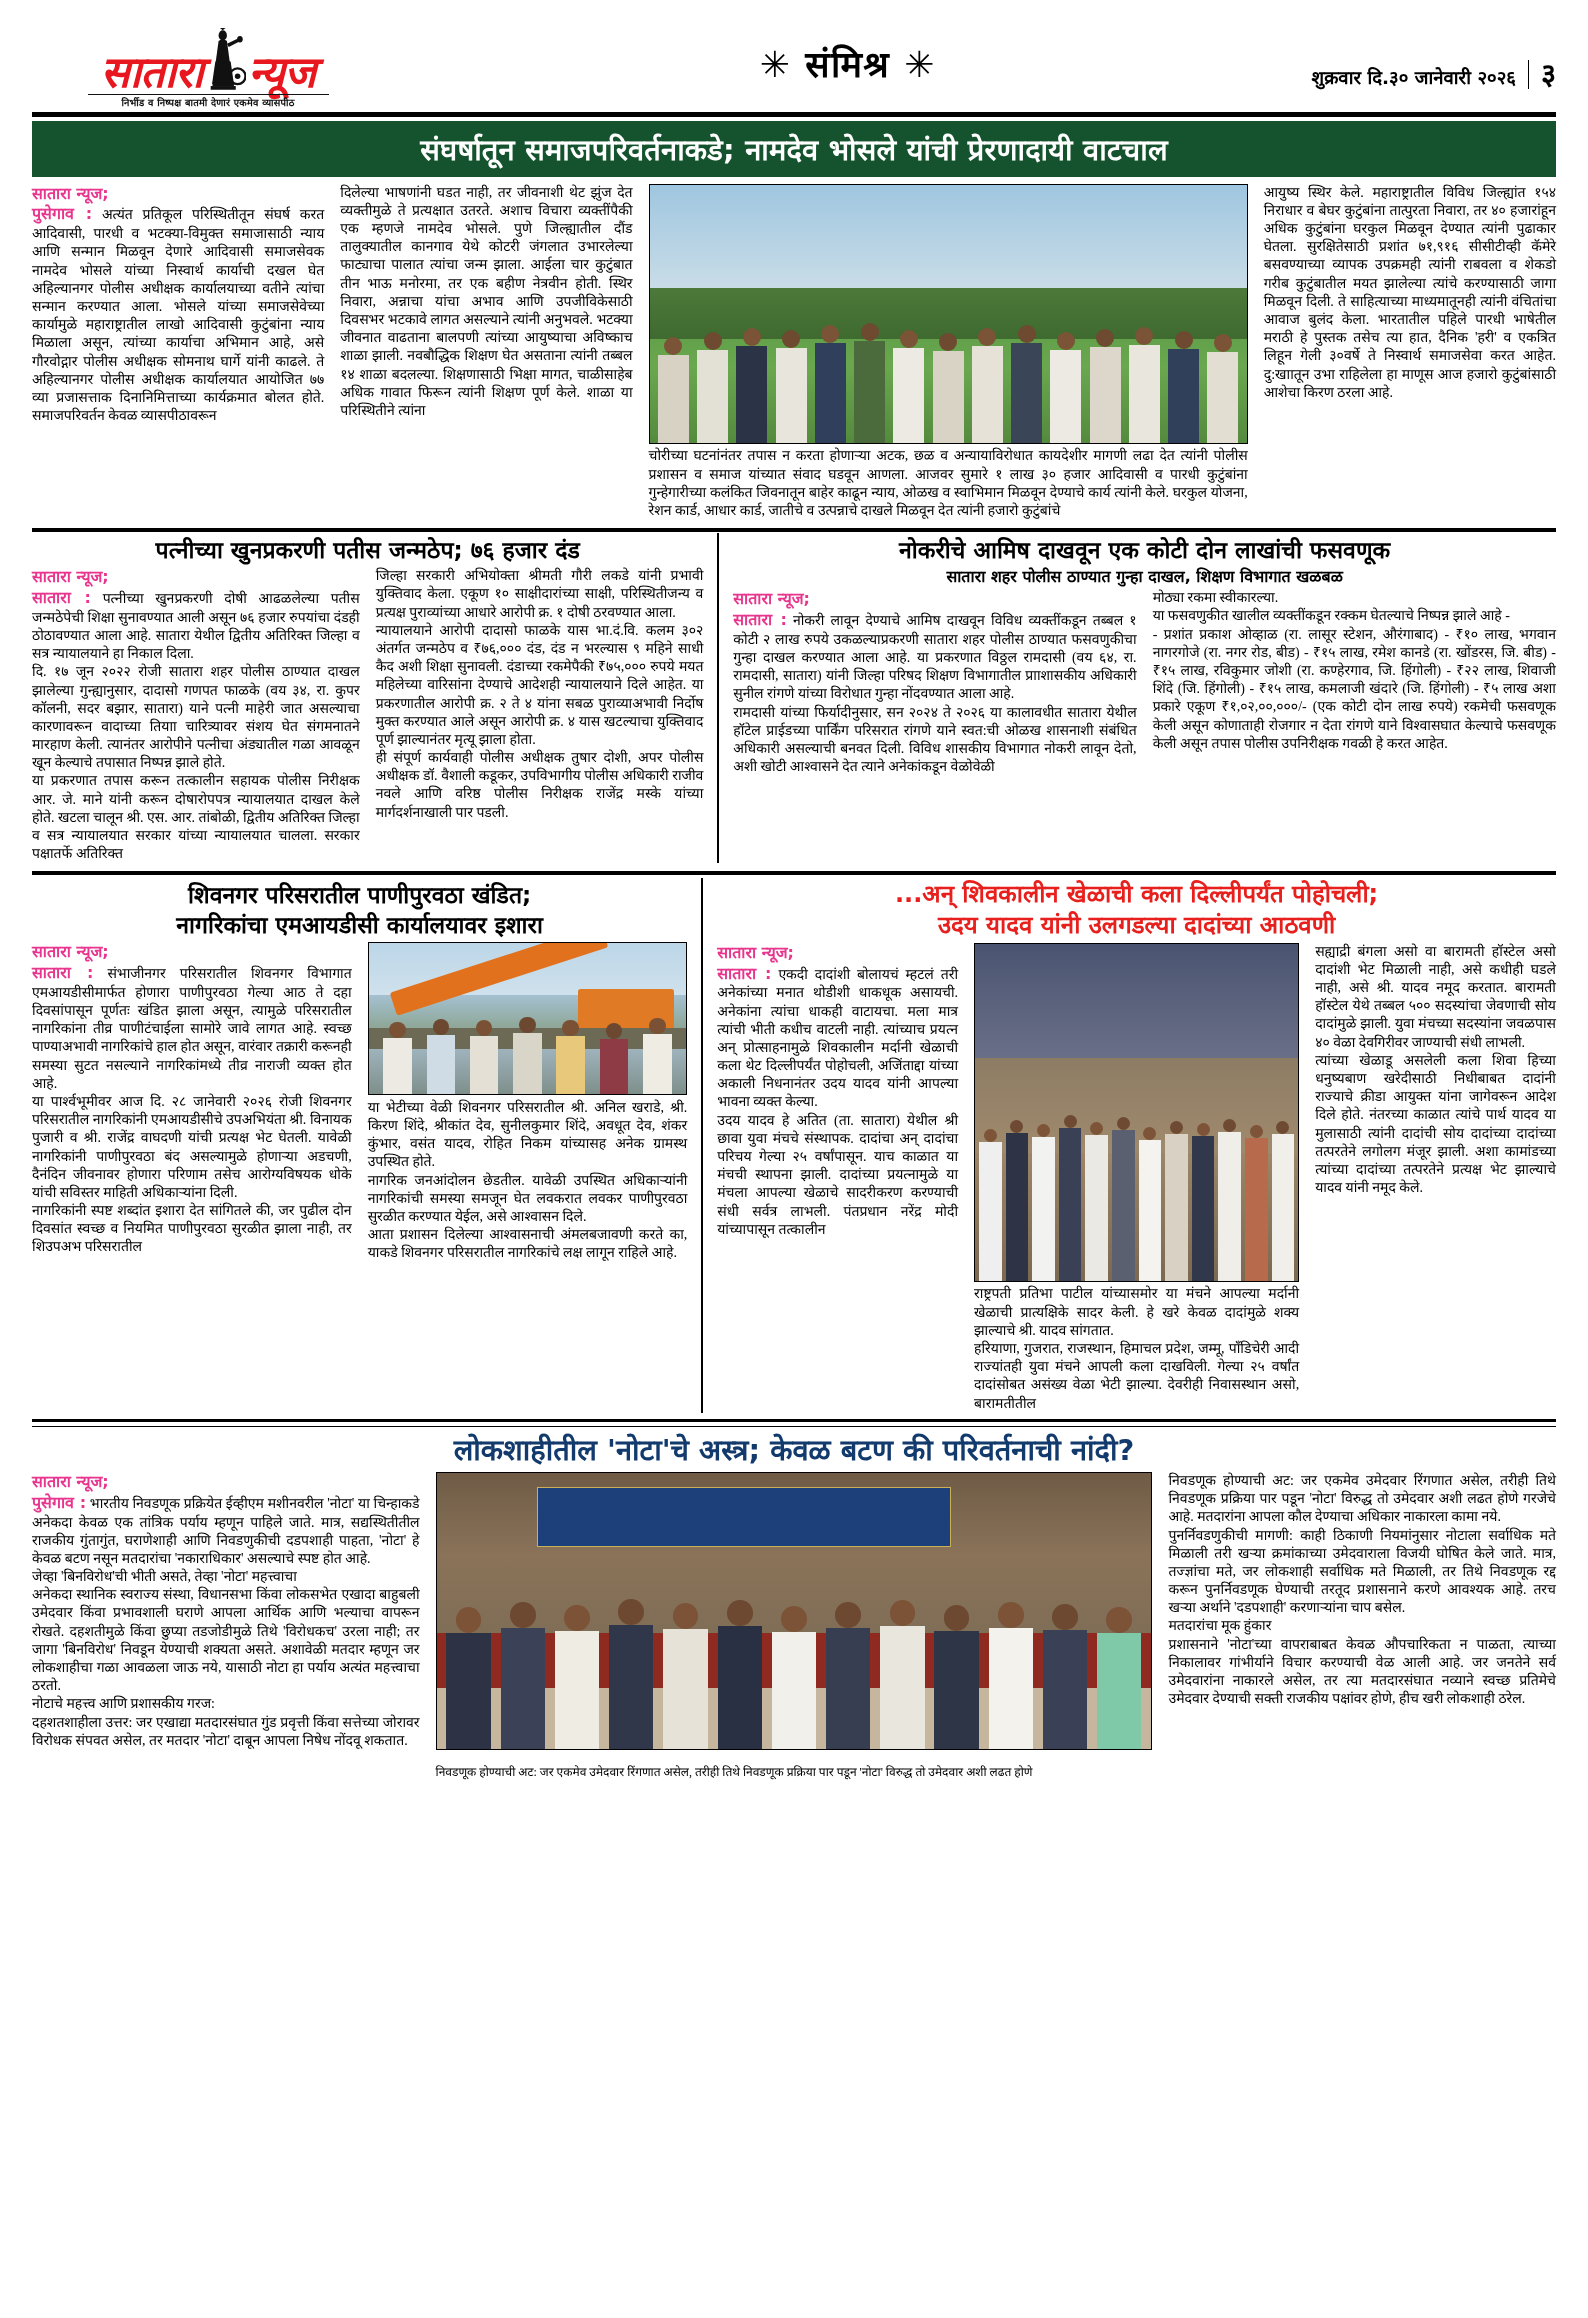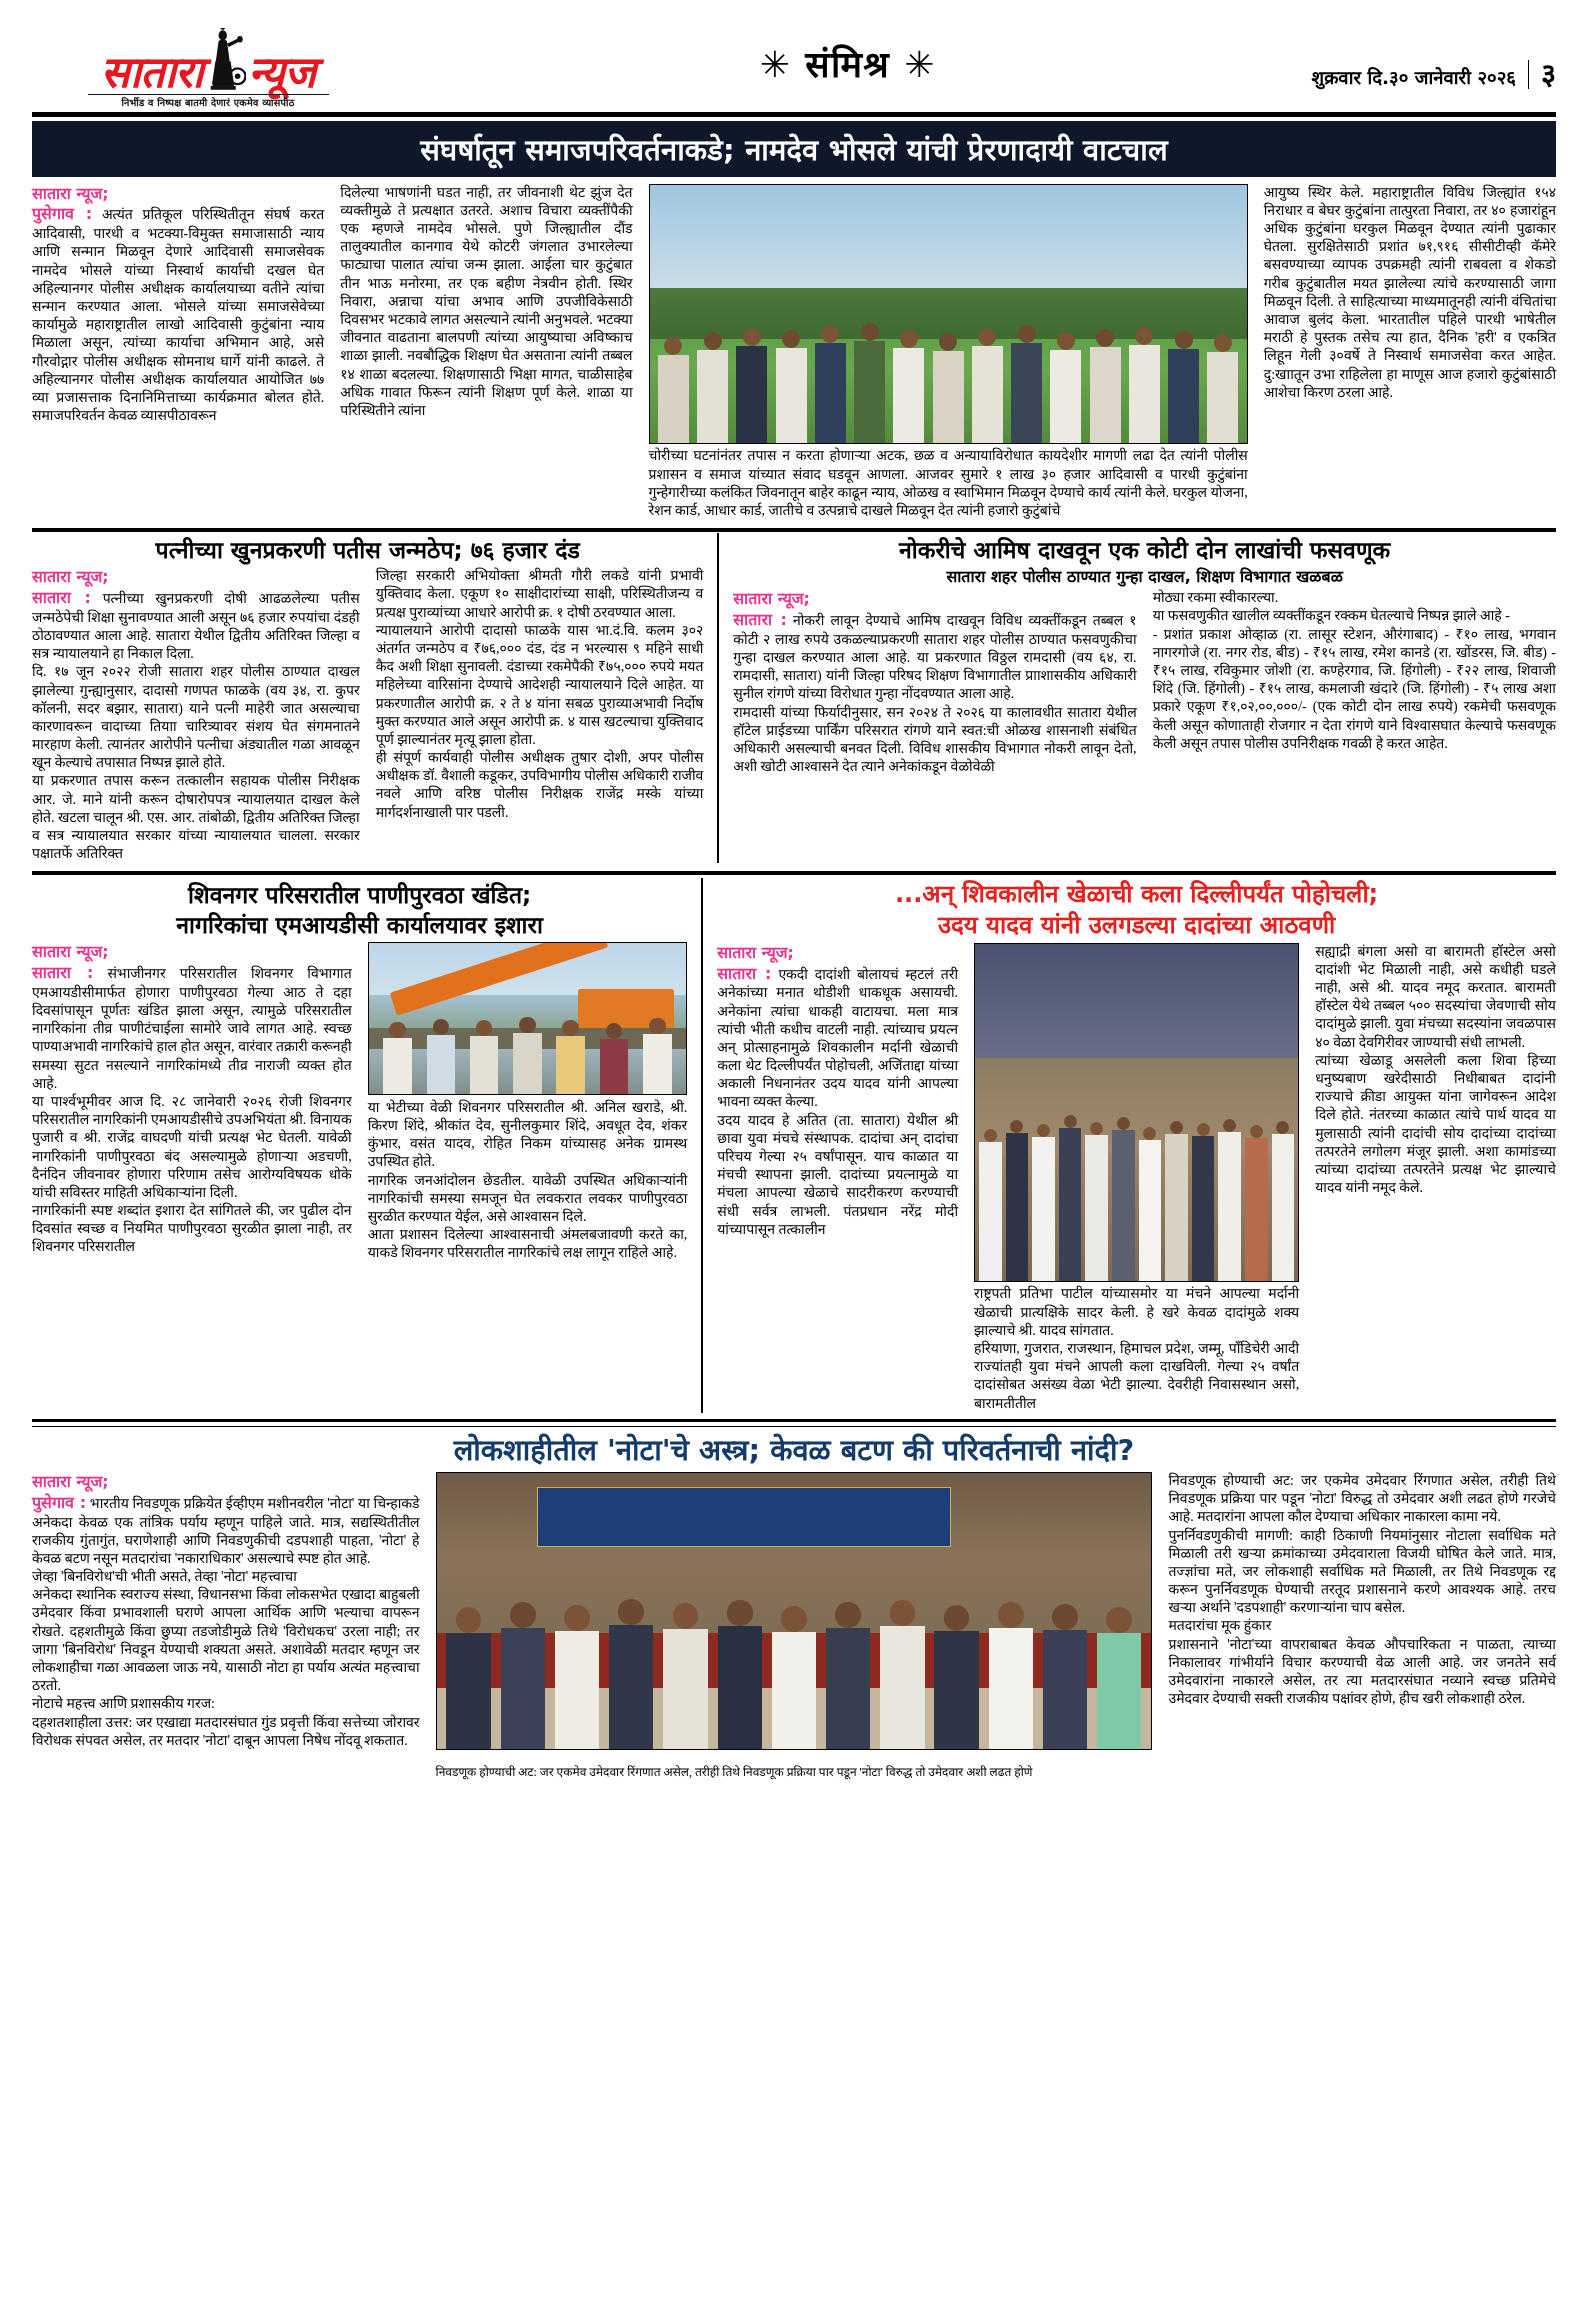--- a/index.html
+++ b/index.html
@@ -45,21 +45,21 @@
   }
   .mast-pageno {
     font-family:"DejaVu Sans", sans-serif;
     font-size:29px; font-weight:bold; color:#000;
     border-left:1.9px solid #000; padding-left:12px; line-height:1;
   }
   .rule-thick { height:5.1px; background:#000; margin-top:2.8px; }
 
   
   .banner-pink {
-    background:#0f172a; color:#fff;
+    background:#14532d; color:#fff;
     font-family:"DejaVu Sans", sans-serif;
     font-weight:bold; font-size:29px; text-align:center;
     padding:7.4px 4.6px 9.3px; margin-top:4.6px; letter-spacing:0.2px;
   }
 
   
   .section { padding-top:6.5px; }
   .cols { display:flex; gap:16px; }
   .col { flex:1; min-width:0; }
 
@@ -319,21 +319,21 @@
       <div class="hl-black left2" style="padding-top:0">नागरिकांचा एमआयडीसी कार्यालयावर इशारा</div>
 
       <div class="cols">
         <div class="col">
           <p class="body">
             <span class="dateline">सातारा न्यूज;</span><br>
             <span class="dateline">सातारा :</span>
             <span>संभाजीनगर परिसरातील शिवनगर विभागात एमआयडीसीमार्फत होणारा पाणीपुरवठा गेल्या आठ ते दहा दिवसांपासून पूर्णतः खंडित झाला असून, त्यामुळे परिसरातील नागरिकांना तीव्र पाणीटंचाईला सामोरे जावे लागत आहे. स्वच्छ पाण्याअभावी नागरिकांचे हाल होत असून, वारंवार तक्रारी करूनही समस्या सुटत नसल्याने नागरिकांमध्ये तीव्र नाराजी व्यक्त होत आहे.</span>
           </p>
           <p class="body">या पार्श्वभूमीवर आज दि. २८ जानेवारी २०२६ रोजी शिवनगर परिसरातील नागरिकांनी एमआयडीसीचे उपअभियंता श्री. विनायक पुजारी व श्री. राजेंद्र वाघदणी यांची प्रत्यक्ष भेट घेतली. यावेळी नागरिकांनी पाणीपुरवठा बंद असल्यामुळे होणाऱ्या अडचणी, दैनंदिन जीवनावर होणारा परिणाम तसेच आरोग्यविषयक धोके यांची सविस्तर माहिती अधिकाऱ्यांना दिली.</p>
-          <p class="body">नागरिकांनी स्पष्ट शब्दांत इशारा देत सांगितले की, जर पुढील दोन दिवसांत स्वच्छ व नियमित पाणीपुरवठा सुरळीत झाला नाही, तर शिवनगर परिसरातील</p>
+          <p class="body">नागरिकांनी स्पष्ट शब्दांत इशारा देत सांगितले की, जर पुढील दोन दिवसांत स्वच्छ व नियमित पाणीपुरवठा सुरळीत झाला नाही, तर शिउपअभ परिसरातील</p>
         </div>
 
         <div class="col">
           <div class="photo ph-water" style="width:100%; height:153px; margin-bottom:3.7px;">
             <div style="position:absolute;left:0;right:0;top:0;height:34%;background:linear-gradient(#bcd6e8,#cfe1ec);"></div>
             <div style="position:absolute;left:6%;top:10%;width:70%;height:16%;background:#e2711d;transform:rotate(-18deg);border-radius:2.8px;"></div>
             <div style="position:absolute;right:4%;top:30%;width:30%;height:34%;background:#e07a24;border-radius:2.8px;"></div>
             <div style="position:absolute;left:0;right:0;top:56%;height:14%;background:#6c6a55;"></div>
             <div style="position:absolute;left:0;right:0;bottom:0;height:30%;background:linear-gradient(#9fb3bd,#7e8f8a);"></div>
             <div class="crowd" style="height:50%;">

